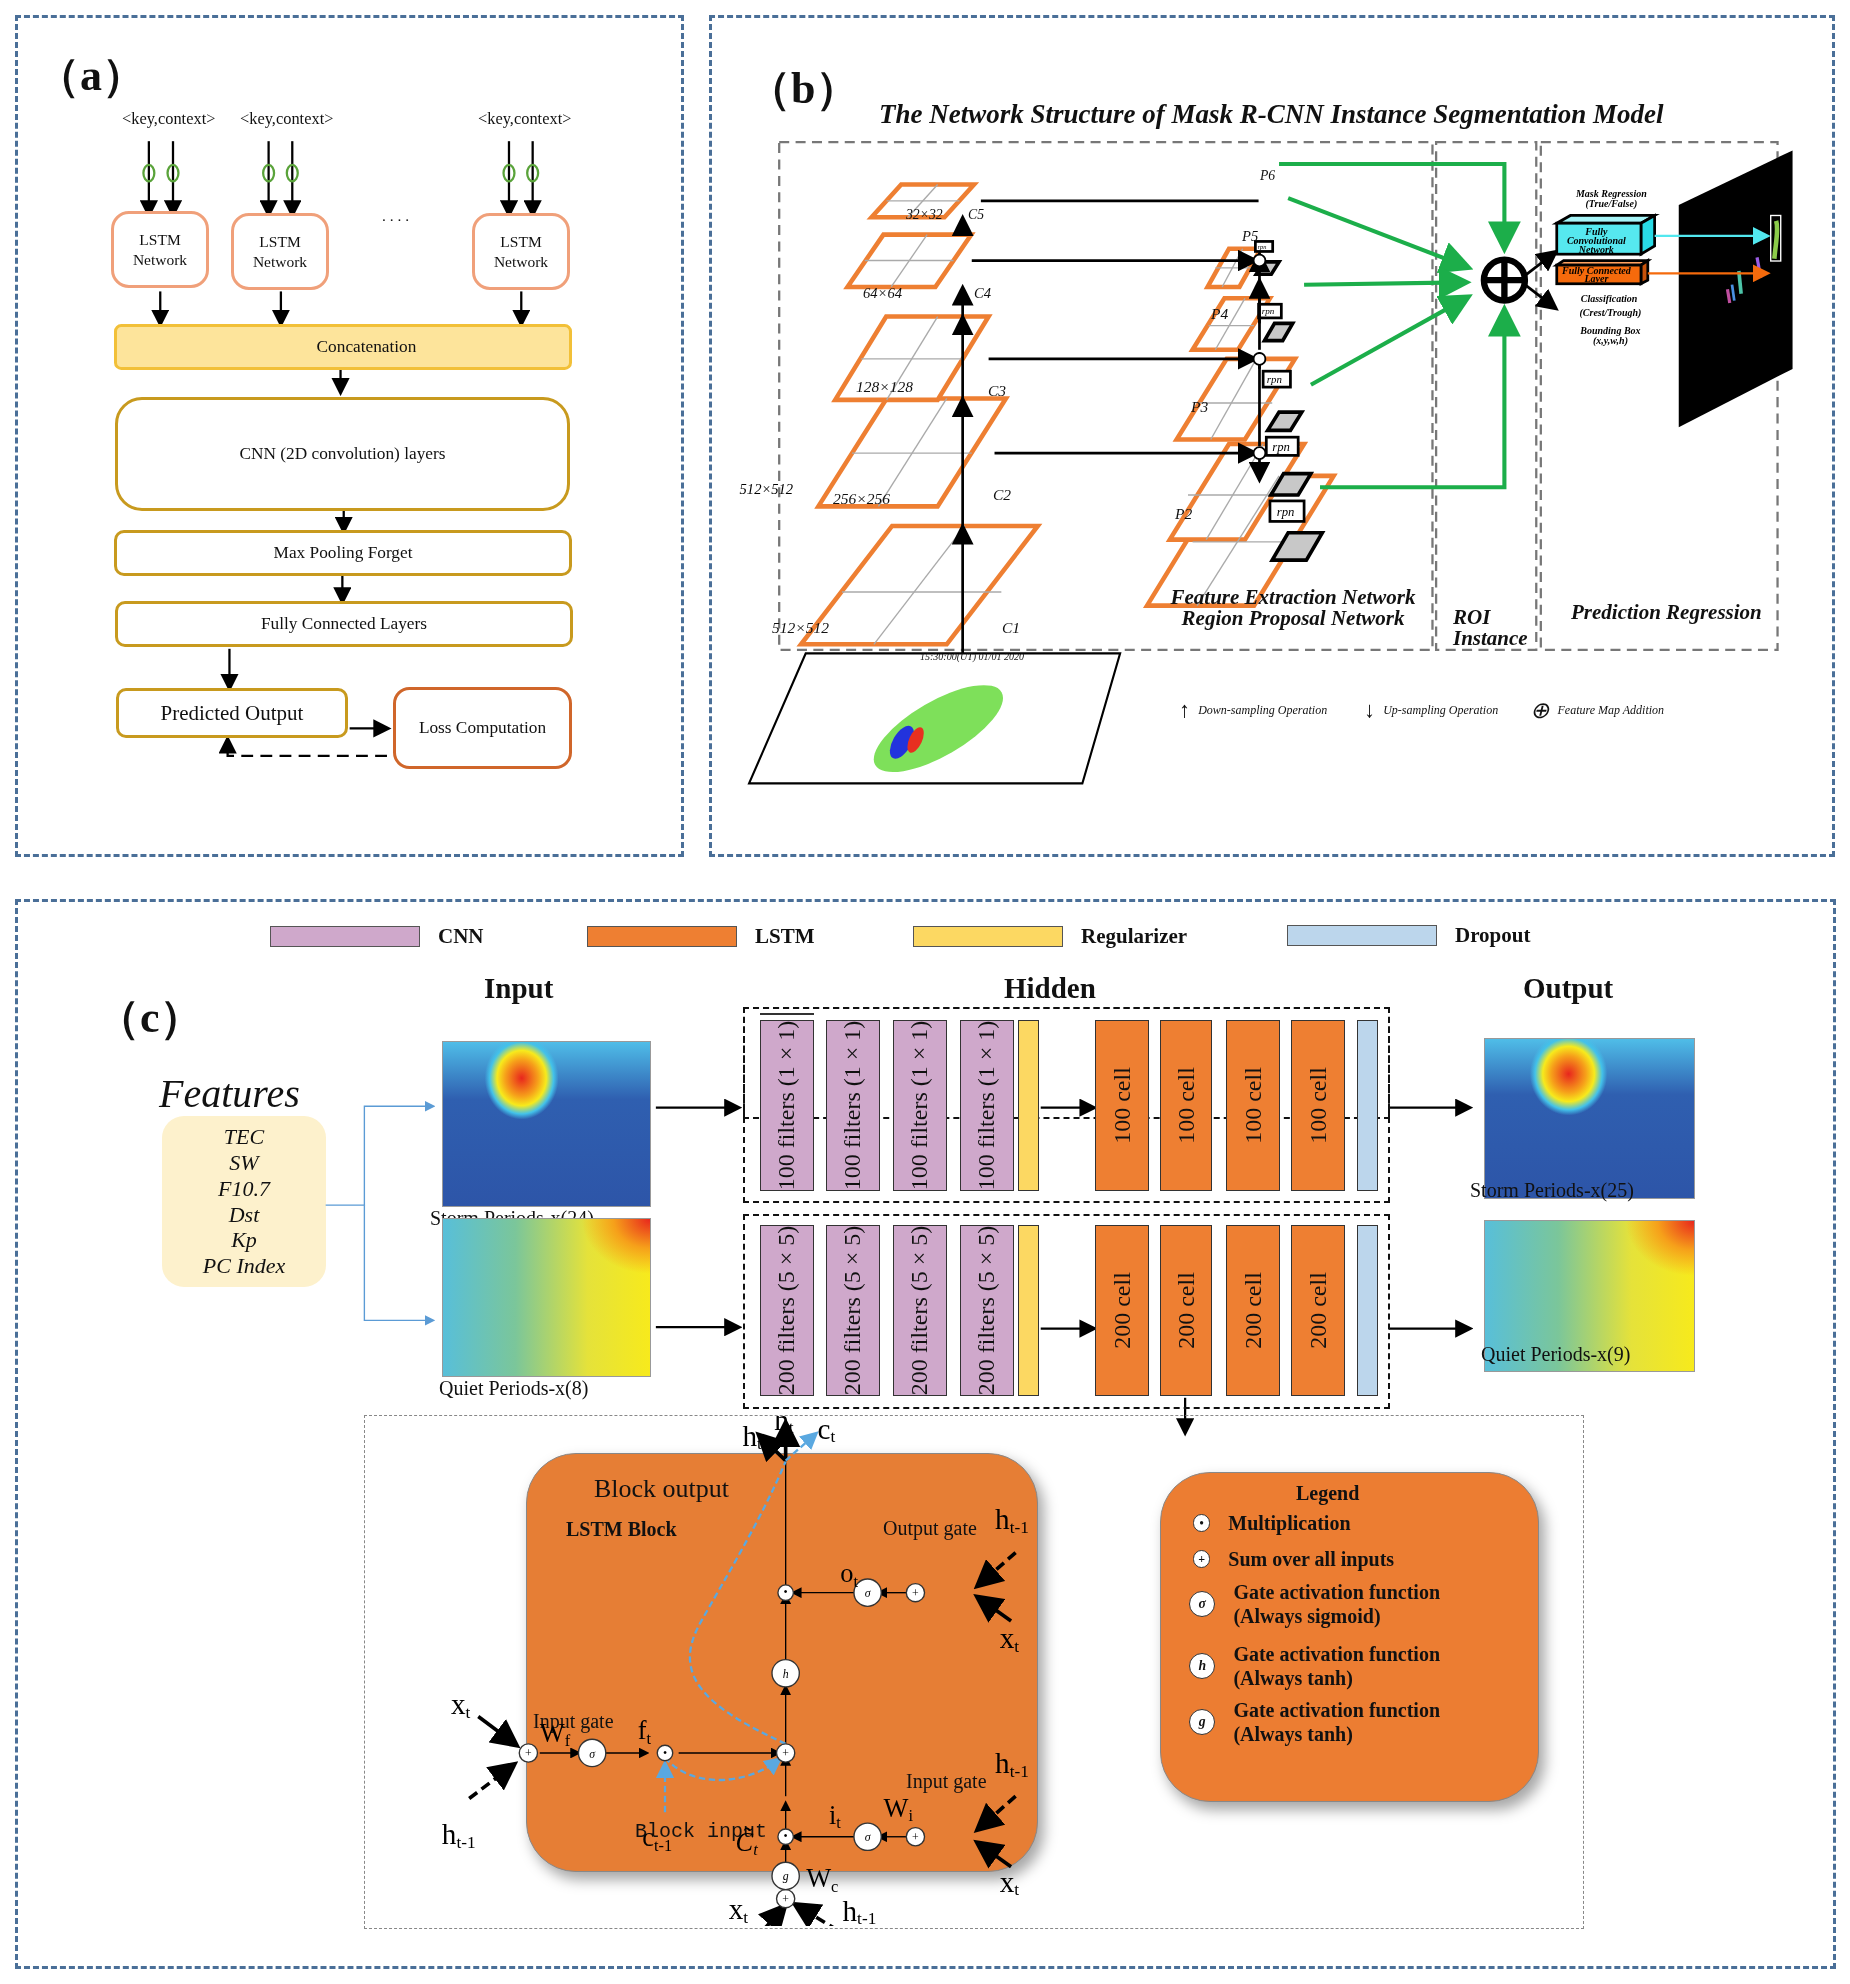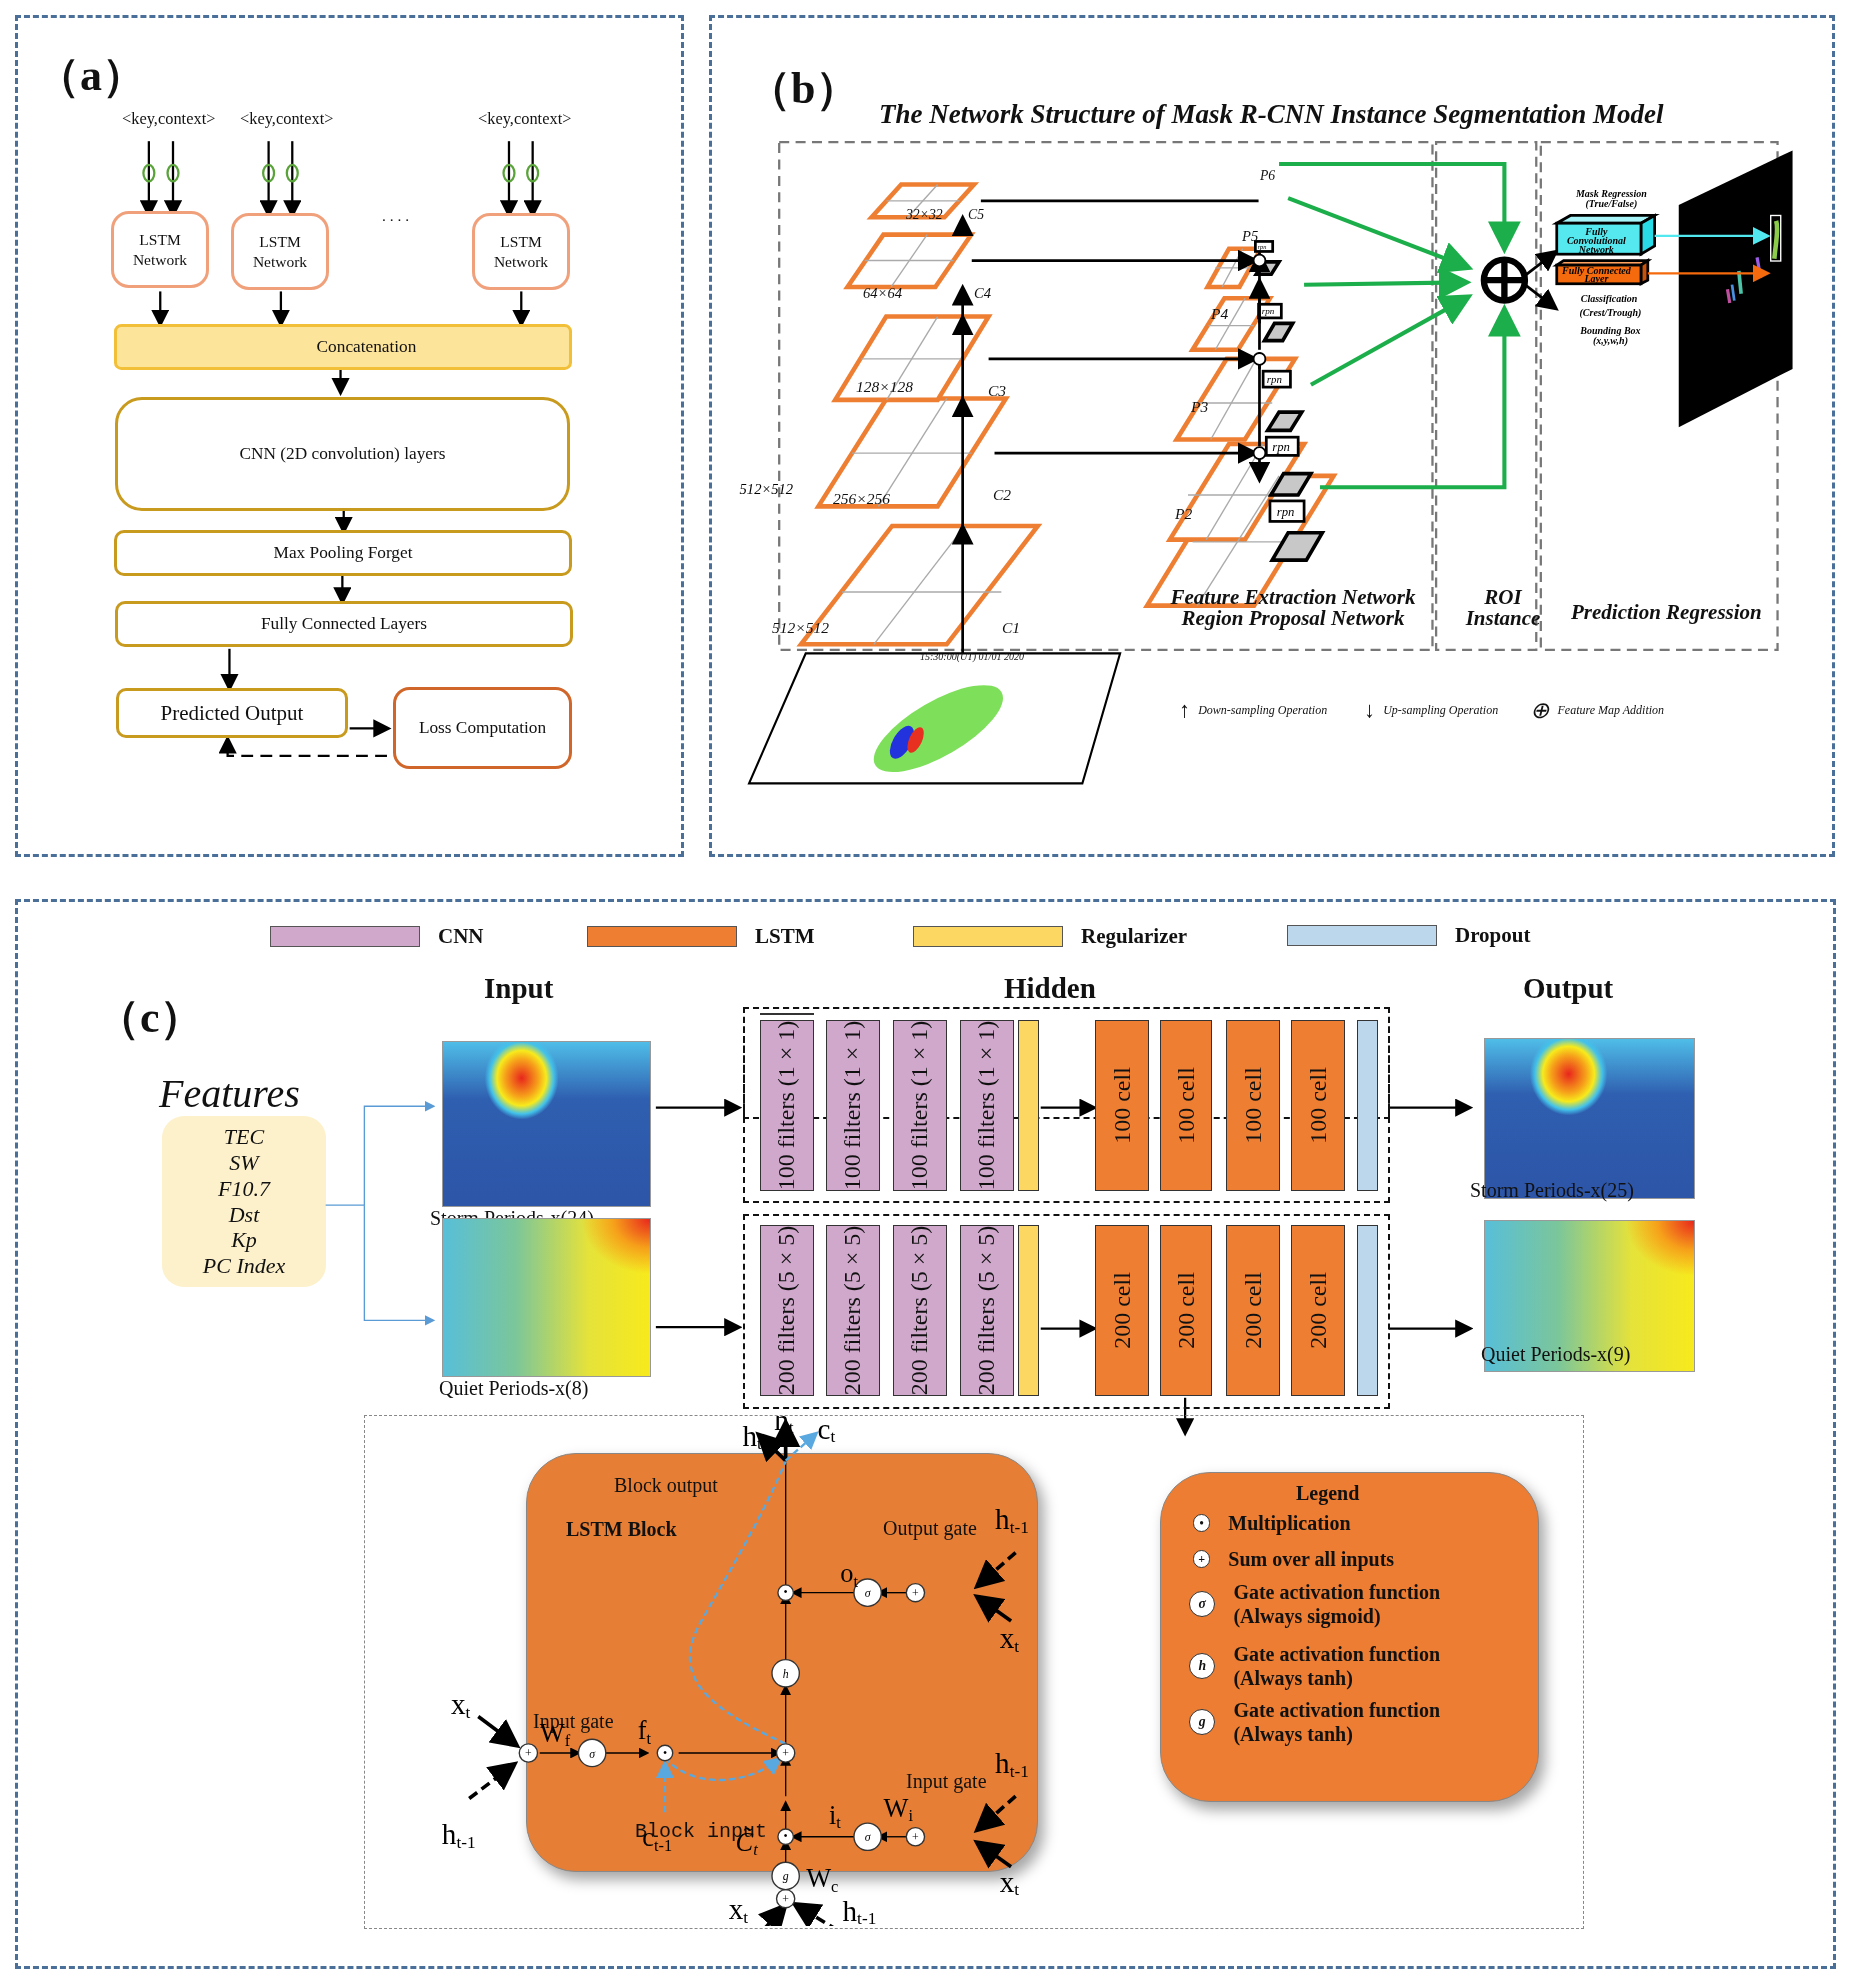--- a/index.html
+++ b/index.html
@@ -289,21 +289,21 @@
 <div class="abs" style="left:1175px;top:505px;font-size:15.5px;font-style:italic;">P2</div>
 <div class="abs" style="left:1191px;top:398px;font-size:15.5px;font-style:italic;">P3</div>
 <div class="abs" style="left:1211px;top:305px;font-size:15.5px;font-style:italic;">P4</div>
 <div class="abs" style="left:1242px;top:228px;font-size:14.6px;font-style:italic;">P5</div>
 <div class="abs" style="left:1260px;top:168px;font-size:13.7px;font-style:italic;">P6</div>
 
 <div class="abs" style="left:1152px;top:587px;font-size:21px;font-style:italic;font-weight:bold;text-align:center;line-height:1.0;width:282px;">
   <div>Feature Extraction Network</div>
   <div>Region Proposal Network</div>
 </div>
-<div class="abs" style="left:1453px;top:587px;font-size:21px;font-style:italic;font-weight:bold;text-align:center;line-height:1.0;width:100px;">
+<div class="abs" style="left:1453px;top:607px;font-size:21px;font-style:italic;font-weight:bold;line-height:1.0;width:100px;">
   <div>ROI</div>
   <div>Instance</div>
 </div>
 <div class="abs" style="left:1571px;top:600px;font-size:21px;font-style:italic;font-weight:bold;">Prediction Regression</div>
 
 <div class="abs" style="left:747px;top:651px;width:401px;height:137px;">
   <svg width="401" height="137" viewBox="0 0 880 300">
     <polygon points="140,5 890,5 800,290 5,290" transform="scale(0.92,1)" fill="#fff" stroke="#000" stroke-width="5"></polygon>
     <ellipse cx="420" cy="170" rx="160" ry="60" fill="#7ee05a" transform="rotate(-30 420 170)"></ellipse>
     <ellipse cx="340" cy="200" rx="40" ry="20" fill="#2233dd" transform="rotate(-60 340 200)"></ellipse>
@@ -447,21 +447,21 @@
   </div>
 <div class="layer lstm" style="left:1291px;top:1225px;width:54px;height:171px;">
     <span>200 cell</span>
   </div>
 <div class="layer drop" style="left:1357px;top:1225px;width:21px;height:171px;"></div>
 <div class="hidden-box" style="left:743px;top:1214px;width:647px;height:195px;"></div>
 
 <div class="abs" style="left:364px;top:1415px;width:1220px;height:514px;border:1.4px dashed #888;box-sizing:border-box;"></div>
 <div class="lstm-block" style="left:526px;top:1453px;width:510px;height:417px;"></div>
 <div class="abs" style="left:566px;top:1518px;font-size:20px;font-weight:bold;">LSTM Block</div>
-<div class="abs" style="left:594px;top:1474px;font-size:20px;margin-left:20px;">Block output</div>
+<div class="abs" style="left:594px;top:1474px;font-size:26px;">Block output</div>
 <div class="abs" style="left:635px;top:1820px;font-size:20px;font-family:Liberation Mono, monospace;">Block input</div>
 <div class="abs" style="left:533px;top:1710px;font-size:20px;">Input gate</div>
 <div class="abs" style="left:906px;top:1770px;font-size:20px;">Input gate</div>
 <div class="abs" style="left:883px;top:1517px;font-size:20px;">Output gate</div>
 
 <svg class="abs" style="left:387px;top:1416px" width="729" height="510" viewBox="0 0 1600 1120">
   <defs>
     <marker id="lk" markerWidth="8" markerHeight="8" refX="6" refY="4" orient="auto">
         <path d="M0,0 L8,4 L0,8 Z" fill="#000"></path>
       </marker>

